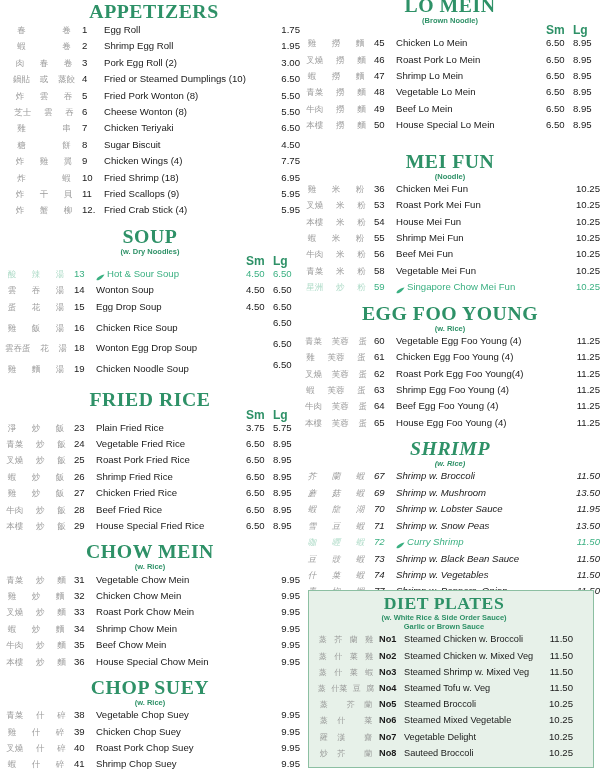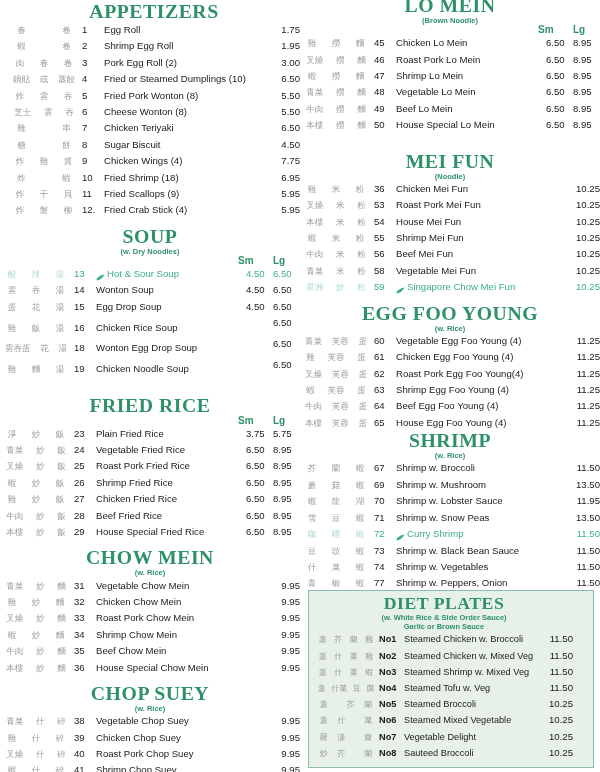--- a/index.html
+++ b/index.html
@@ -35,26 +35,25 @@
     margin:0;
     line-height:1.1;
     padding-top:1px;
   }
   .sect{margin:0;}
 
   
   .sizes{
     display:flex;
     color:#2e9167;
-    font-size:10px;
+    font-size:12px;
     font-weight:bold;
     line-height:1;
     height:10px;
-    align-items:flex-start;
-    gap:8px;
+    align-items:center;
   }
   .sizes .sp{flex:1 1 auto;}
   .sizes .sm,.sizes .lg{width:27px;text-align:left;}
 
   
   .items{margin:0;padding:0;list-style:none;}
   .row{
     display:flex;
     align-items:baseline;
     font-size:9.6px;
@@ -357,21 +356,21 @@
             </div>
             <div class="num">19</div>
             <div class="name">Chicken Noodle Soup</div>
             <div class="pricewrap">
               <div class="price"></div>
               <div class="price">6.50</div>
             </div>
           </div>
         </div>
       </div>
-      <div class="sect" style="margin-top: 18px;">
+      <div class="sect" style="margin-top: 12px;">
         <div class="sect-title">FRIED RICE</div>
         <div class="sizes">
           <div class="sp"></div>
           <div class="sm">Sm</div>
           <div class="lg">Lg</div>
         </div>
         <div class="items">
           <div class="row">
             <div class="cn">
               <span>淨</span>
@@ -863,21 +862,21 @@
               <span>蛋</span>
             </div>
             <div class="num">65</div>
             <div class="name">House Egg Foo Young (4)</div>
             <div class="pricewrap">
               <div class="price right-only">11.25</div>
             </div>
           </div>
         </div>
       </div>
-      <div class="sect" style="margin-top: 0;">
+      <div class="sect" style="margin-top: 8px; font-style: italic;">
         <div class="sect-title">SHRIMP</div>
         <div class="sect-sub">(w. Rice)</div>
         <div class="items">
           <div class="row">
             <div class="cn">
               <span>芥</span>
               <span>蘭</span>
               <span>蝦</span>
             </div>
             <div class="num">67</div>

